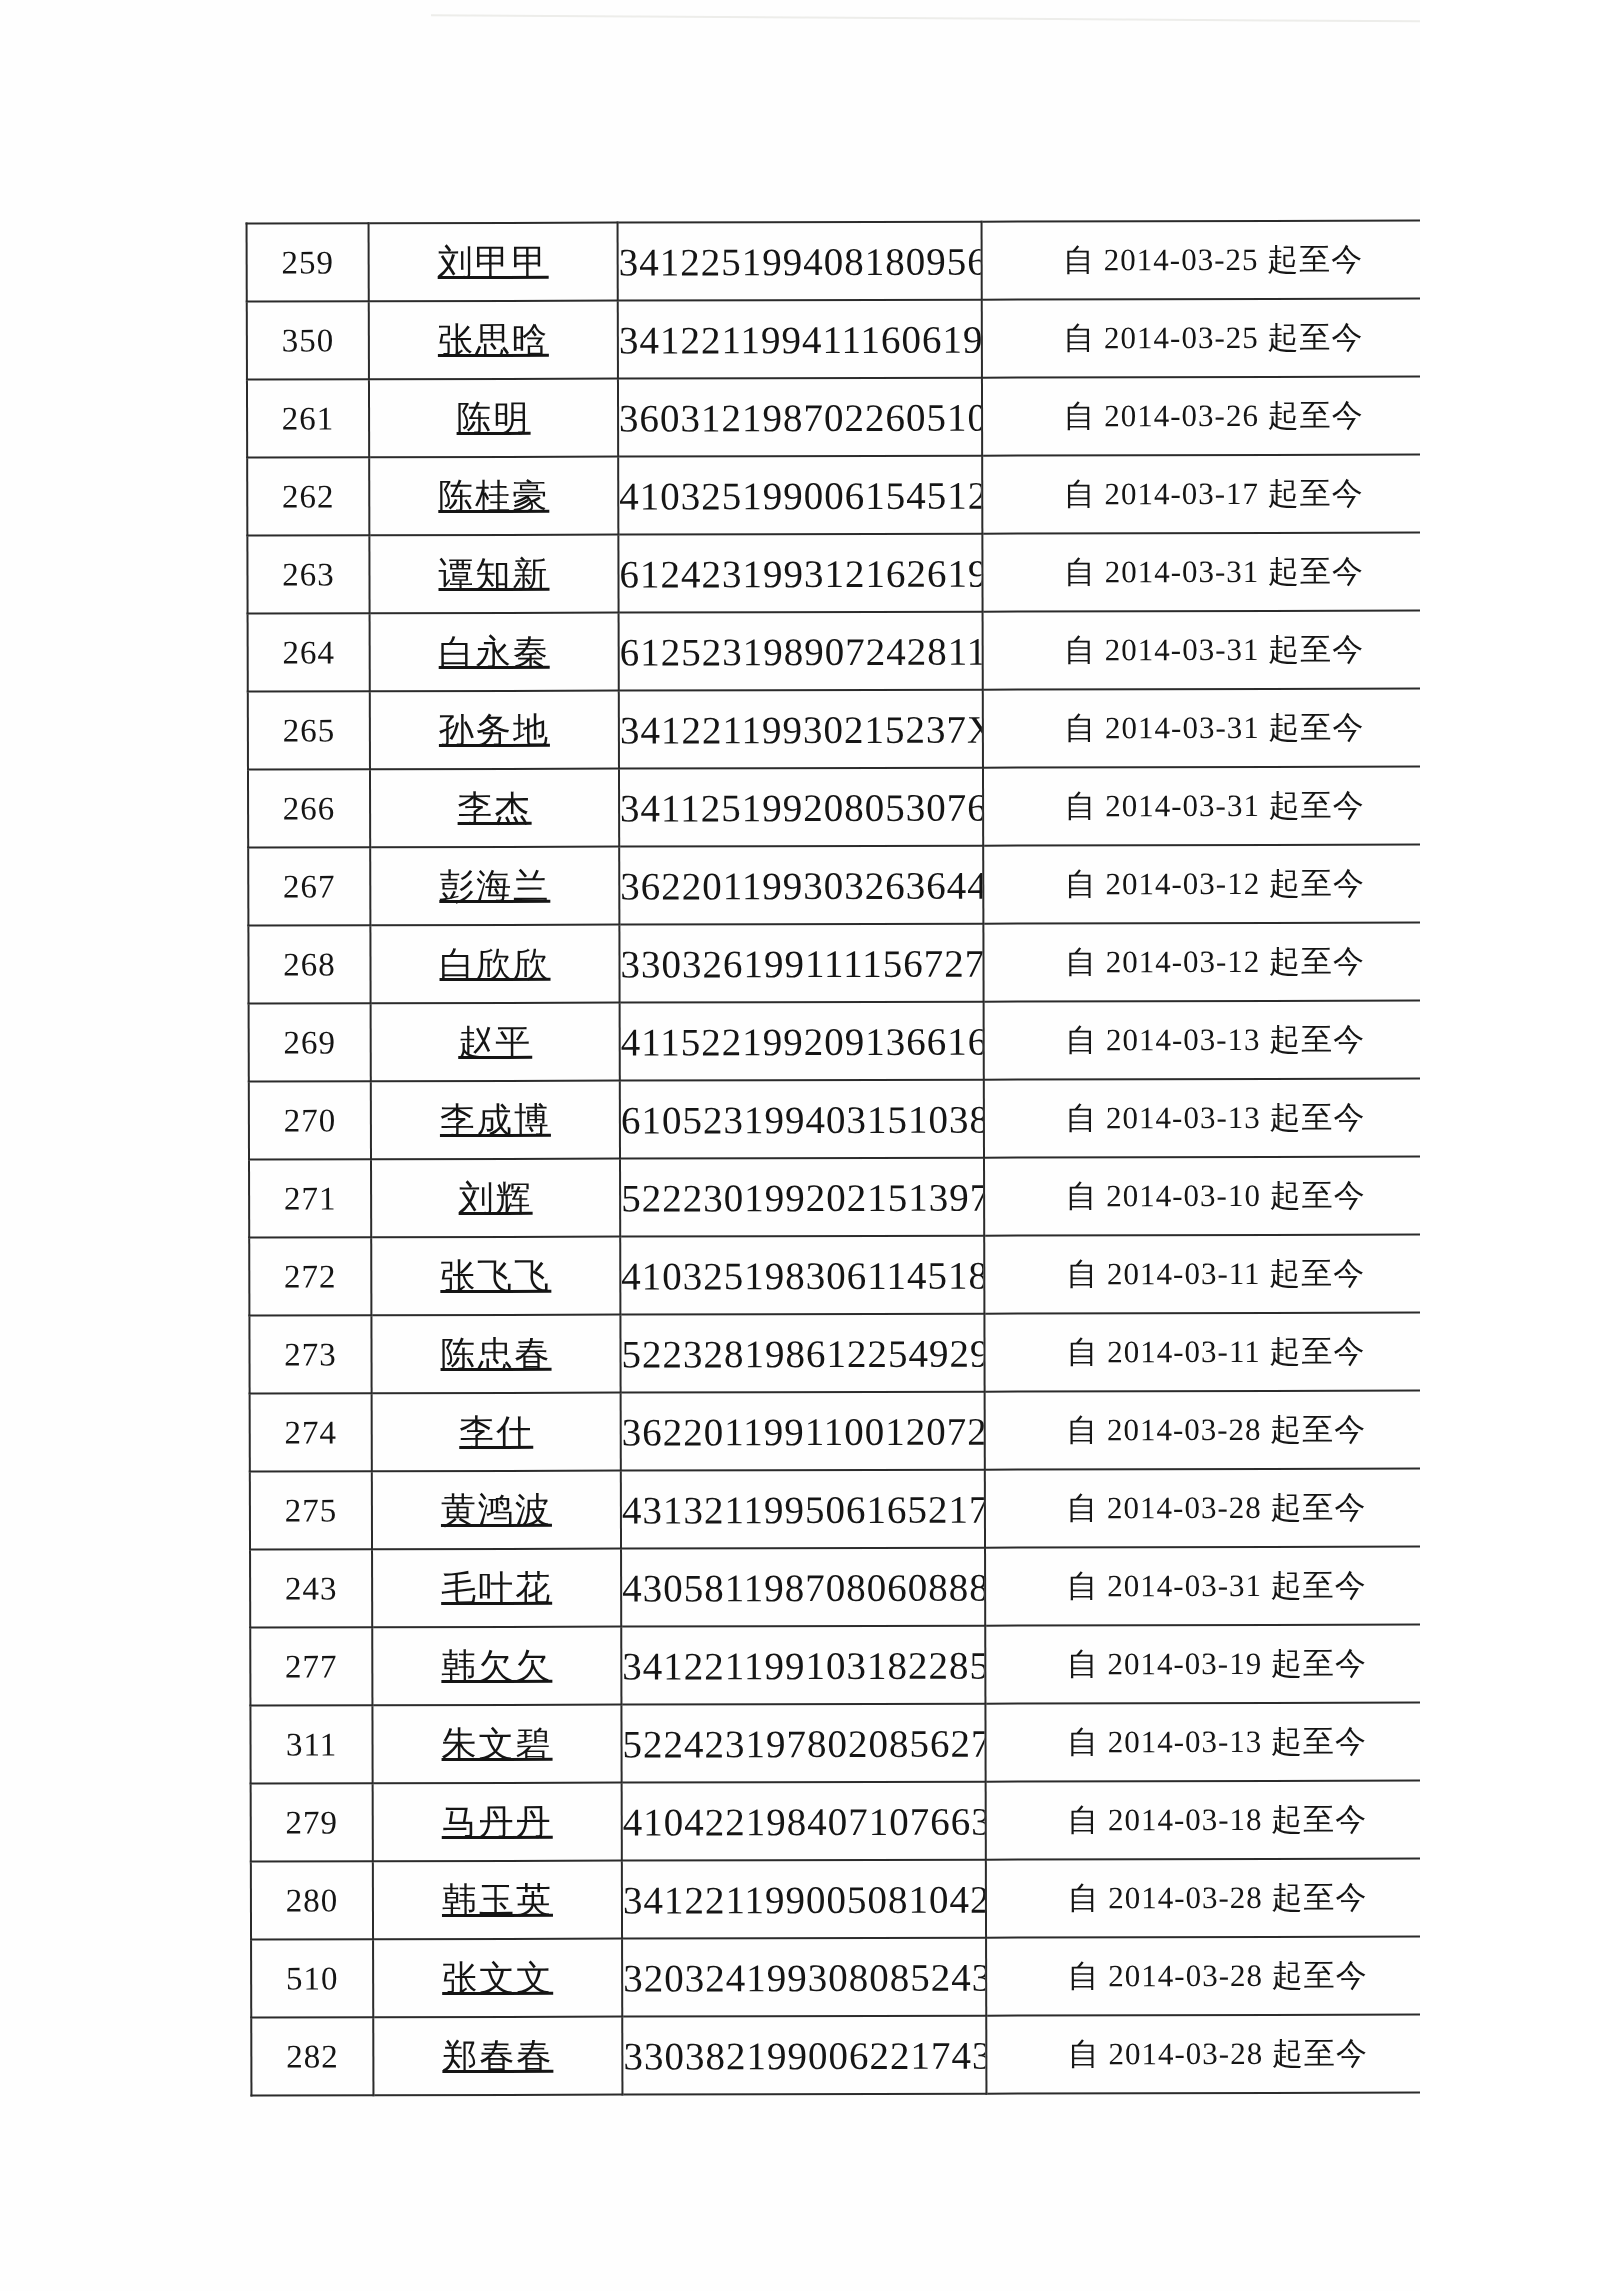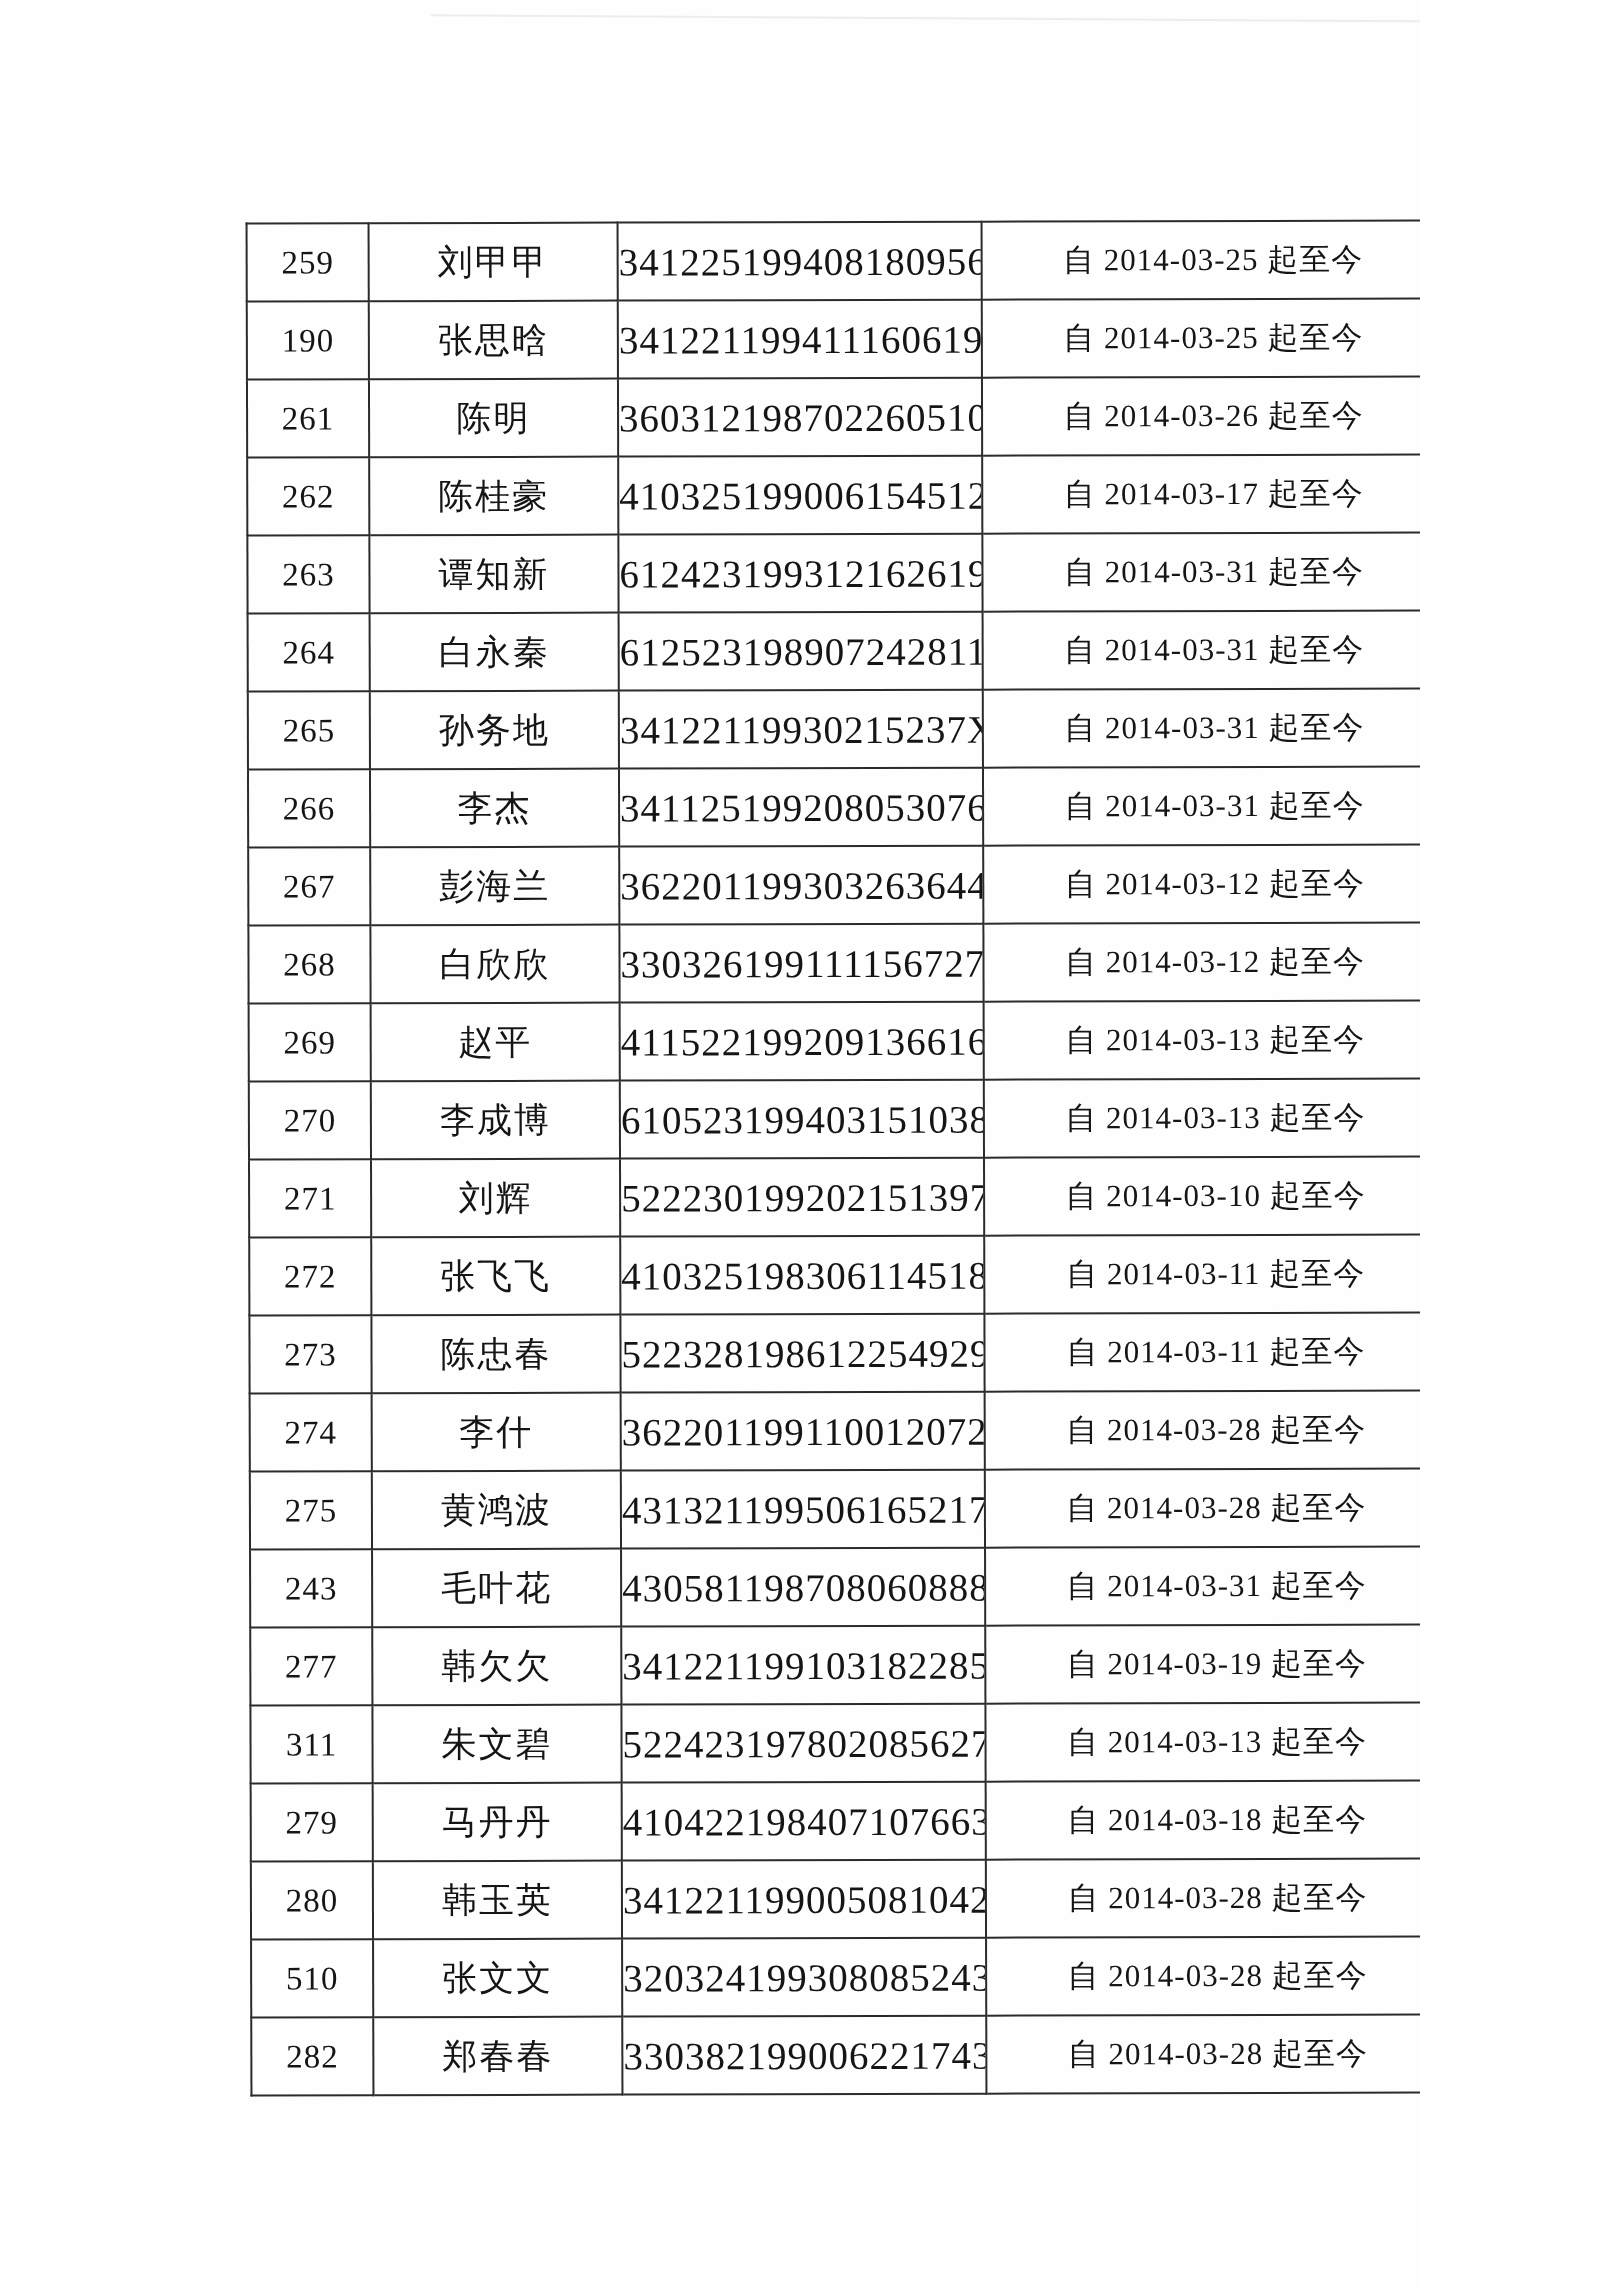--- a/index.html
+++ b/index.html
@@ -45,20 +45,21 @@
     white-space: nowrap;
     overflow: hidden;
   }
   td.col-index {
     font-size: 33px;
     letter-spacing: 1px;
   }
   td.col-name {
     font-size: 35px;
     letter-spacing: 2px;
+    text-decoration: underline;
   }
   td.col-id {
     font-size: 39px;
     letter-spacing: 1px;
   }
   td.col-period {
     font-size: 31px;
     letter-spacing: 1px;
   }
 </style>
@@ -76,21 +77,21 @@
       <col style="width:463px">
     </colgroup>
     <tbody>
         <tr>
     <td class="col-index">259</td>
     <td class="col-name">刘甲甲</td>
     <td class="col-id">341225199408180956</td>
     <td class="col-period">自 2014-03-25 起至今</td>
   </tr>
         <tr>
-    <td class="col-index">190</td>
+    <td class="col-index">350</td>
     <td class="col-name">张思晗</td>
     <td class="col-id">341221199411160619</td>
     <td class="col-period">自 2014-03-25 起至今</td>
   </tr>
         <tr>
     <td class="col-index">261</td>
     <td class="col-name">陈明</td>
     <td class="col-id">360312198702260510</td>
     <td class="col-period">自 2014-03-26 起至今</td>
   </tr>

